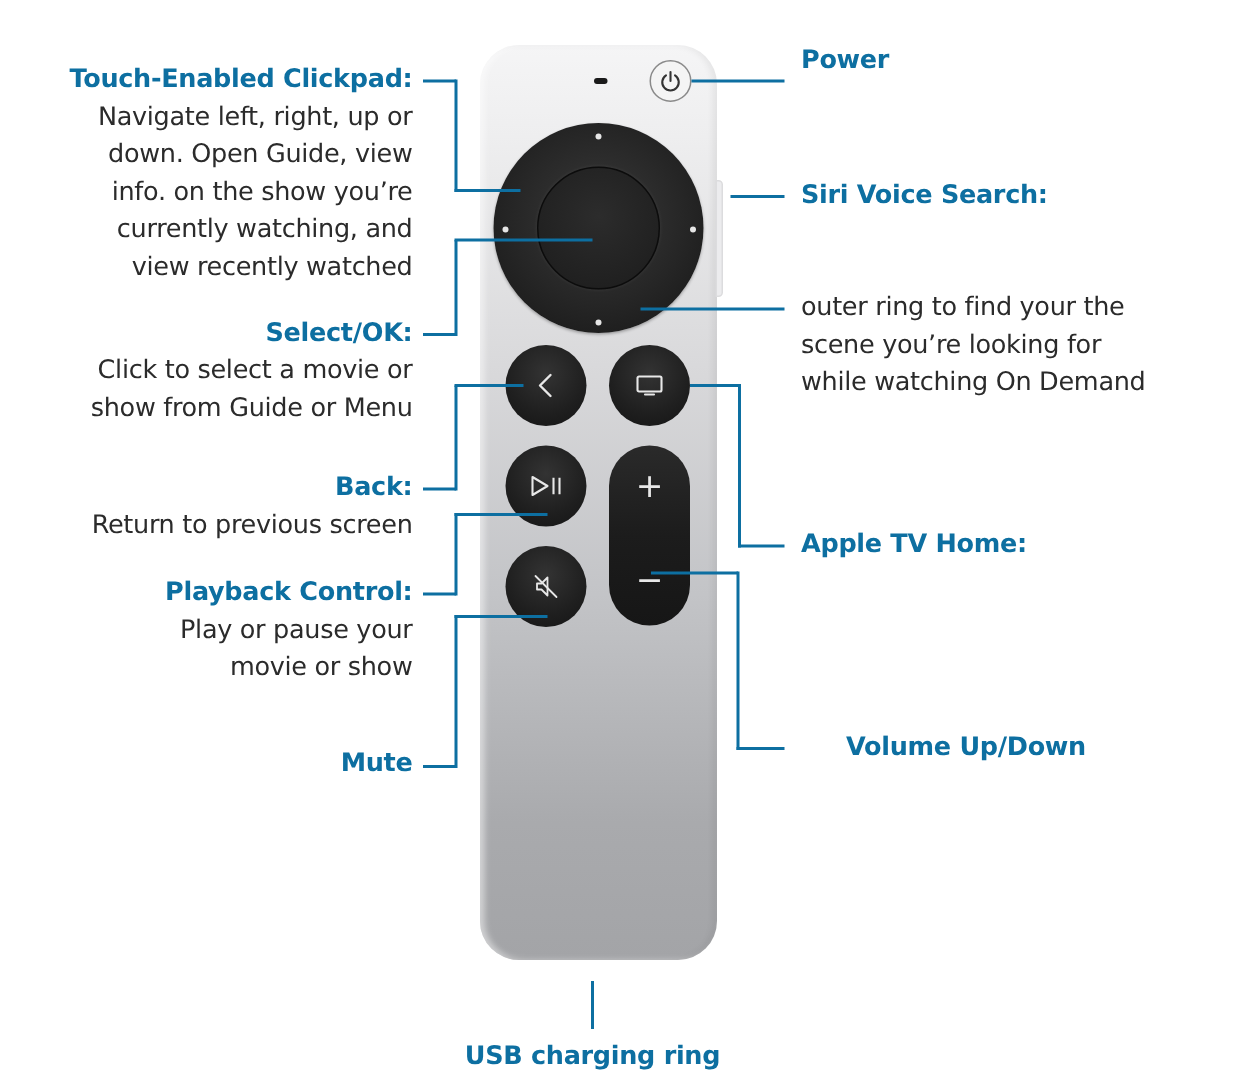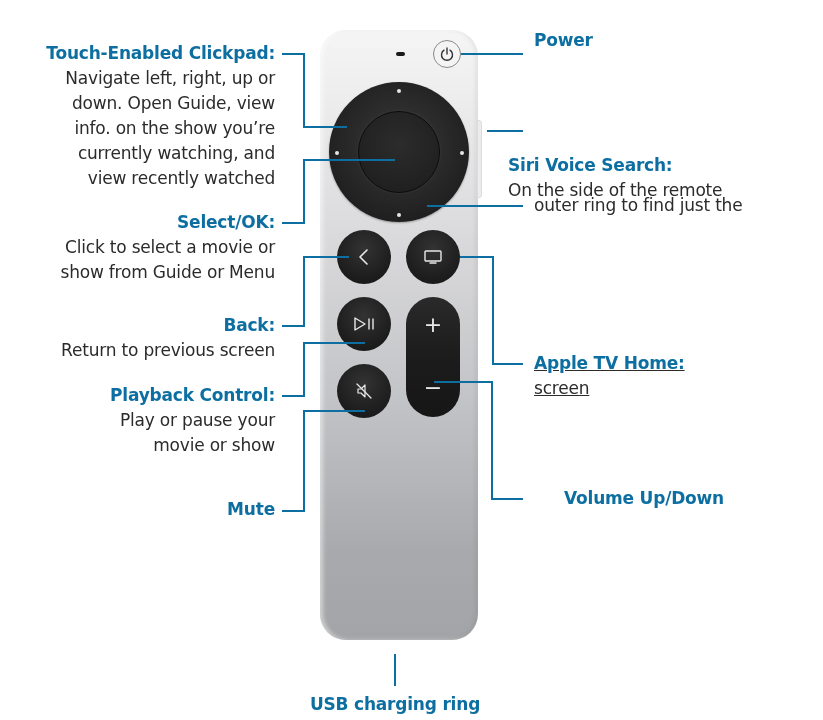--- a/index.html
+++ b/index.html
@@ -178,32 +178,32 @@
 </div>
 
 <div class="label left" style="right:548px; top:497px; width:280px;">
   <div class="title">Mute</div>
 </div>
 
 <div class="label right" style="left:534px; top:28px; width:285px;">
   <div class="title">Power</div>
 </div>
 
-<div class="label right" style="left:508px; top:118px; width:285px;margin-top:35px;">
+<div class="label right" style="left:534px; top:118px; width:285px;">
   <div class="title">Siri Voice Search:</div>
-  <div class="desc">On the side of the remote</div>
 </div>
 
 <div class="label right" style="left:534px; top:193px; width:285px;">
-  <div class="desc">outer ring to find just the</div>
-</div>
-
-<div class="label right" style="left:534px; top:351px; width:285px;text-decoration:underline;">
+  <div class="desc">outer ring to find your the</div>
+  <div class="desc">scene you’re looking for</div>
+  <div class="desc">while watching On Demand</div>
+</div>
+
+<div class="label right" style="left:534px; top:351px; width:285px;">
   <div class="title">Apple TV Home:</div>
-  <div class="desc">screen</div>
 </div>
 
 <div class="label right" style="left:564px; top:486px; width:285px;">
   <div class="title">Volume Up/Down</div>
 </div>
 
 <div class="label" style="left:295px; top:692px; width:200px; text-align:center;">
   <div class="title">USB charging ring</div>
 </div>
 

